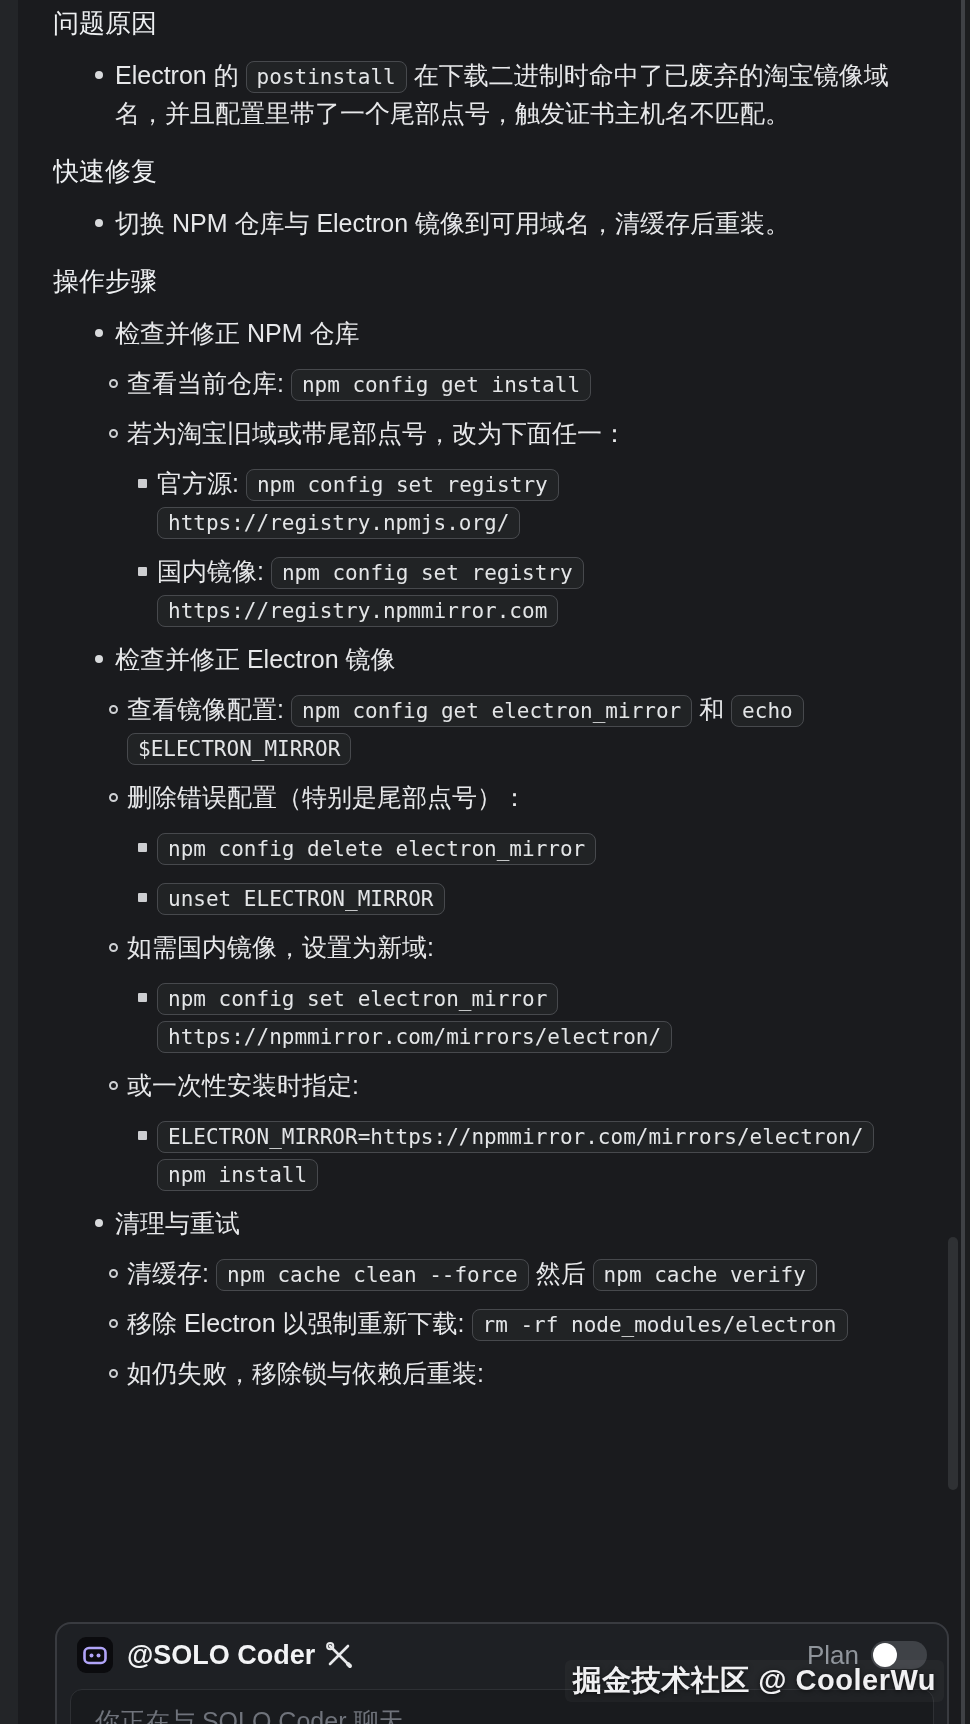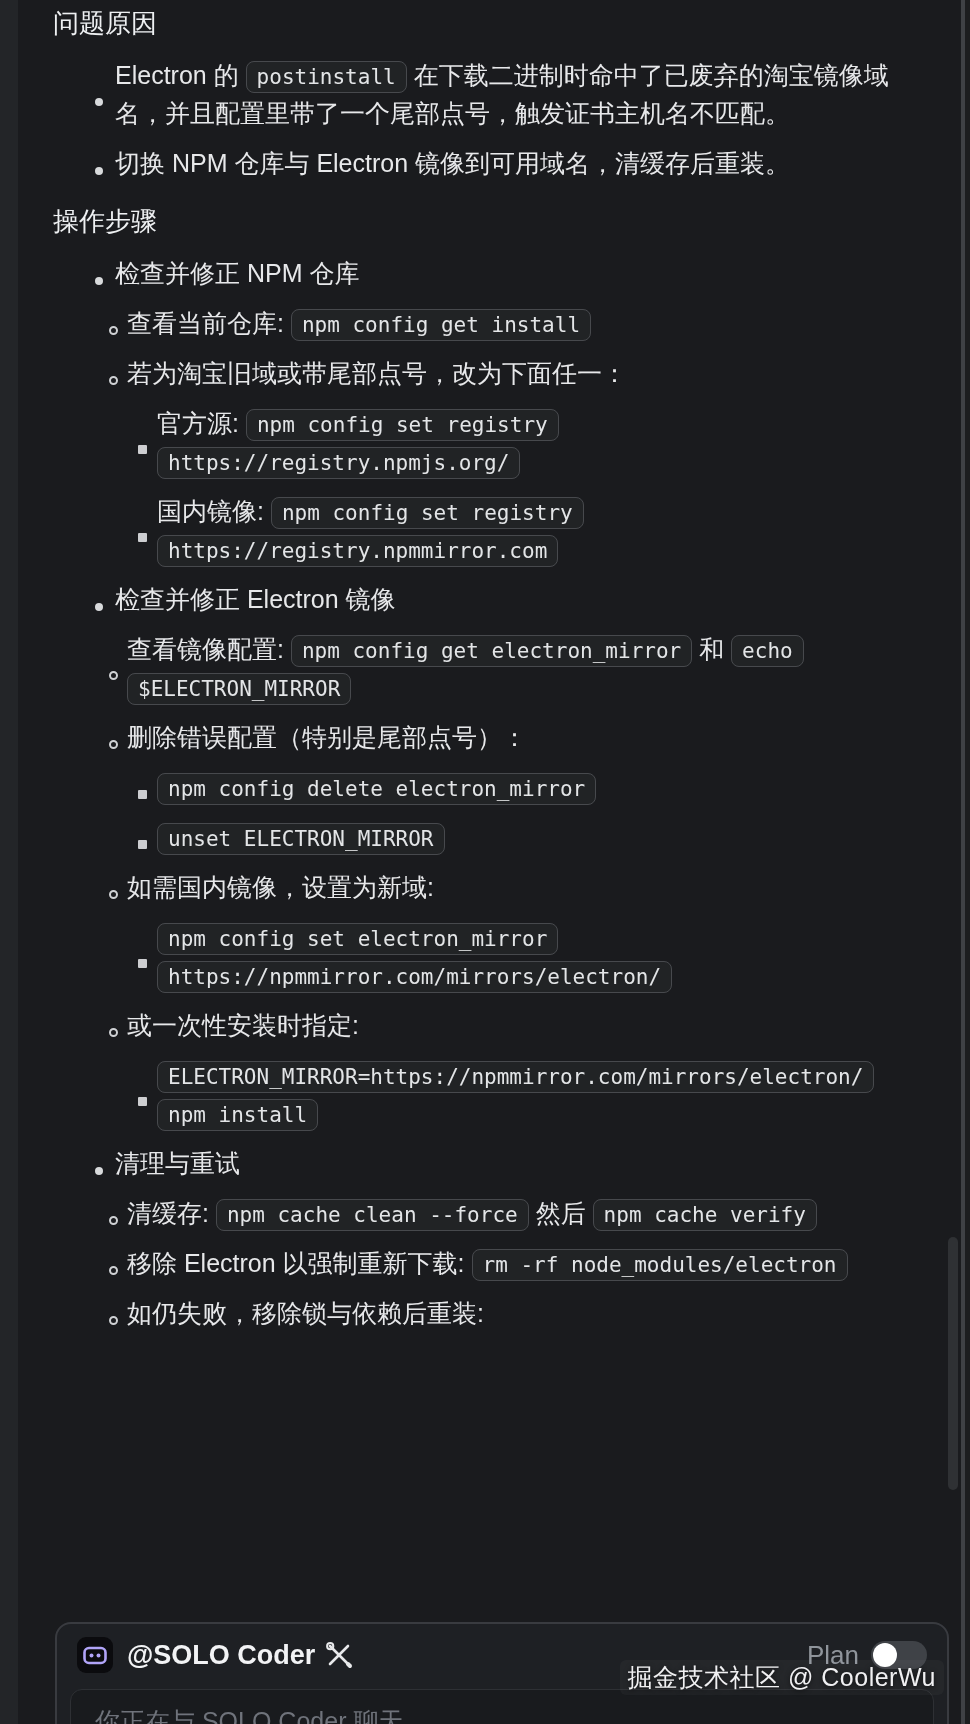--- a/index.html
+++ b/index.html
@@ -10,21 +10,21 @@
     color:#e7e8ea;
   }
   .left-strip{position:absolute;left:0;top:0;width:18px;height:1724px;background:#232528;}
   .right-line{position:absolute;left:961px;top:0;width:4px;height:1724px;background:#3f4145;}
   .right-gutter{position:absolute;left:965px;top:0;width:5px;height:1724px;background:#1c1d1f;}
   .scrollbar{position:absolute;left:948px;top:1237px;width:10px;height:253px;background:#2f3134;border-radius:5px;}
 
   .msg-wrap{position:absolute;left:53px;top:0;width:857px;height:1602px;overflow:hidden;padding-top:8px;box-sizing:content-box;}
   .msg-wrap h3{font-size:26px;line-height:30px;font-weight:400;color:#eef0f2;margin:24px 0 18px 0;}
   .msg-wrap h3.first{margin-top:0;}
-  .li{display:flex;align-items:center;margin:0 0 12px 0;font-size:25px;line-height:38px;}
+  .li{display:flex;align-items:flex-start;margin:0 0 12px 0;font-size:25px;line-height:38px;}
   .li.l1{padding-left:30px;margin-top:8px;}
   .li.l2{padding-left:46px;}
   .li.l3{padding-left:74px;}
   .marker{flex:0 0 auto;display:flex;justify-content:center;}
   .l1 .marker{width:32px;}
   .l2 .marker{width:28px;}
   .l3 .marker{width:30px;}
   .m-disc{width:8px;height:8px;border-radius:50%;background:#d8dadc;margin-top:15px;}
   .m-ring{width:9px;height:9px;border-radius:50%;border:2px solid #cfd1d4;box-sizing:border-box;margin-top:15px;}
   .m-square{width:9px;height:9px;background:#cdced1;border-radius:1px;margin-top:15px;}
@@ -50,21 +50,21 @@
   .toggle{position:relative;width:56px;height:28px;border-radius:14px;background:#3f4247;flex:0 0 auto;}
   .knob{position:absolute;left:2px;top:2px;width:24px;height:24px;border-radius:50%;background:#ffffff;}
   .composer-input{
     margin:4px 13px 0 13px;height:120px;background:#191b1e;border:1px solid #2e3034;
     border-radius:12px 12px 0 0;padding:16px 24px;box-sizing:border-box;
   }
   .placeholder{font-size:25px;color:#6f737b;line-height:30px;}
 
   .watermark{
     position:absolute;right:26px;top:1660px;z-index:20;
-    font-size:25px;font-weight:400;color:#f0f0f2;letter-spacing:0.5px;
+    font-size:29px;font-weight:700;color:#f0f0f2;letter-spacing:0.5px;
     text-shadow:0 1px 5px rgba(0,0,0,0.65);
     background:rgba(255,255,255,0.03);padding:1px 8px;border-radius:6px;
     white-space:nowrap;
     text-align:right;
   }
 </style>
 </head>
 <body>
 
 <div class="screen">
@@ -73,20 +73,21 @@
   <div class="right-gutter"></div>
 
   <div class="msg-wrap">
       <h3 class="first">问题原因</h3>
       <div class="li l1">
         <span class="marker">
           <span class="m-disc"></span>
         </span>
         <span class="content">Electron 的 <code class="inline">postinstall</code> 在下载二进制时命中了已废弃的淘宝镜像域名，并且配置里带了一个尾部点号，触发证书主机名不匹配。</span>
       </div>
+      <h3>快速修复</h3>
       <div class="li l1">
         <span class="marker">
           <span class="m-disc"></span>
         </span>
         <span class="content">切换 NPM 仓库与 Electron 镜像到可用域名，清缓存后重装。</span>
       </div>
       <h3>操作步骤</h3>
       <div class="li l1">
         <span class="marker">
           <span class="m-disc"></span>

